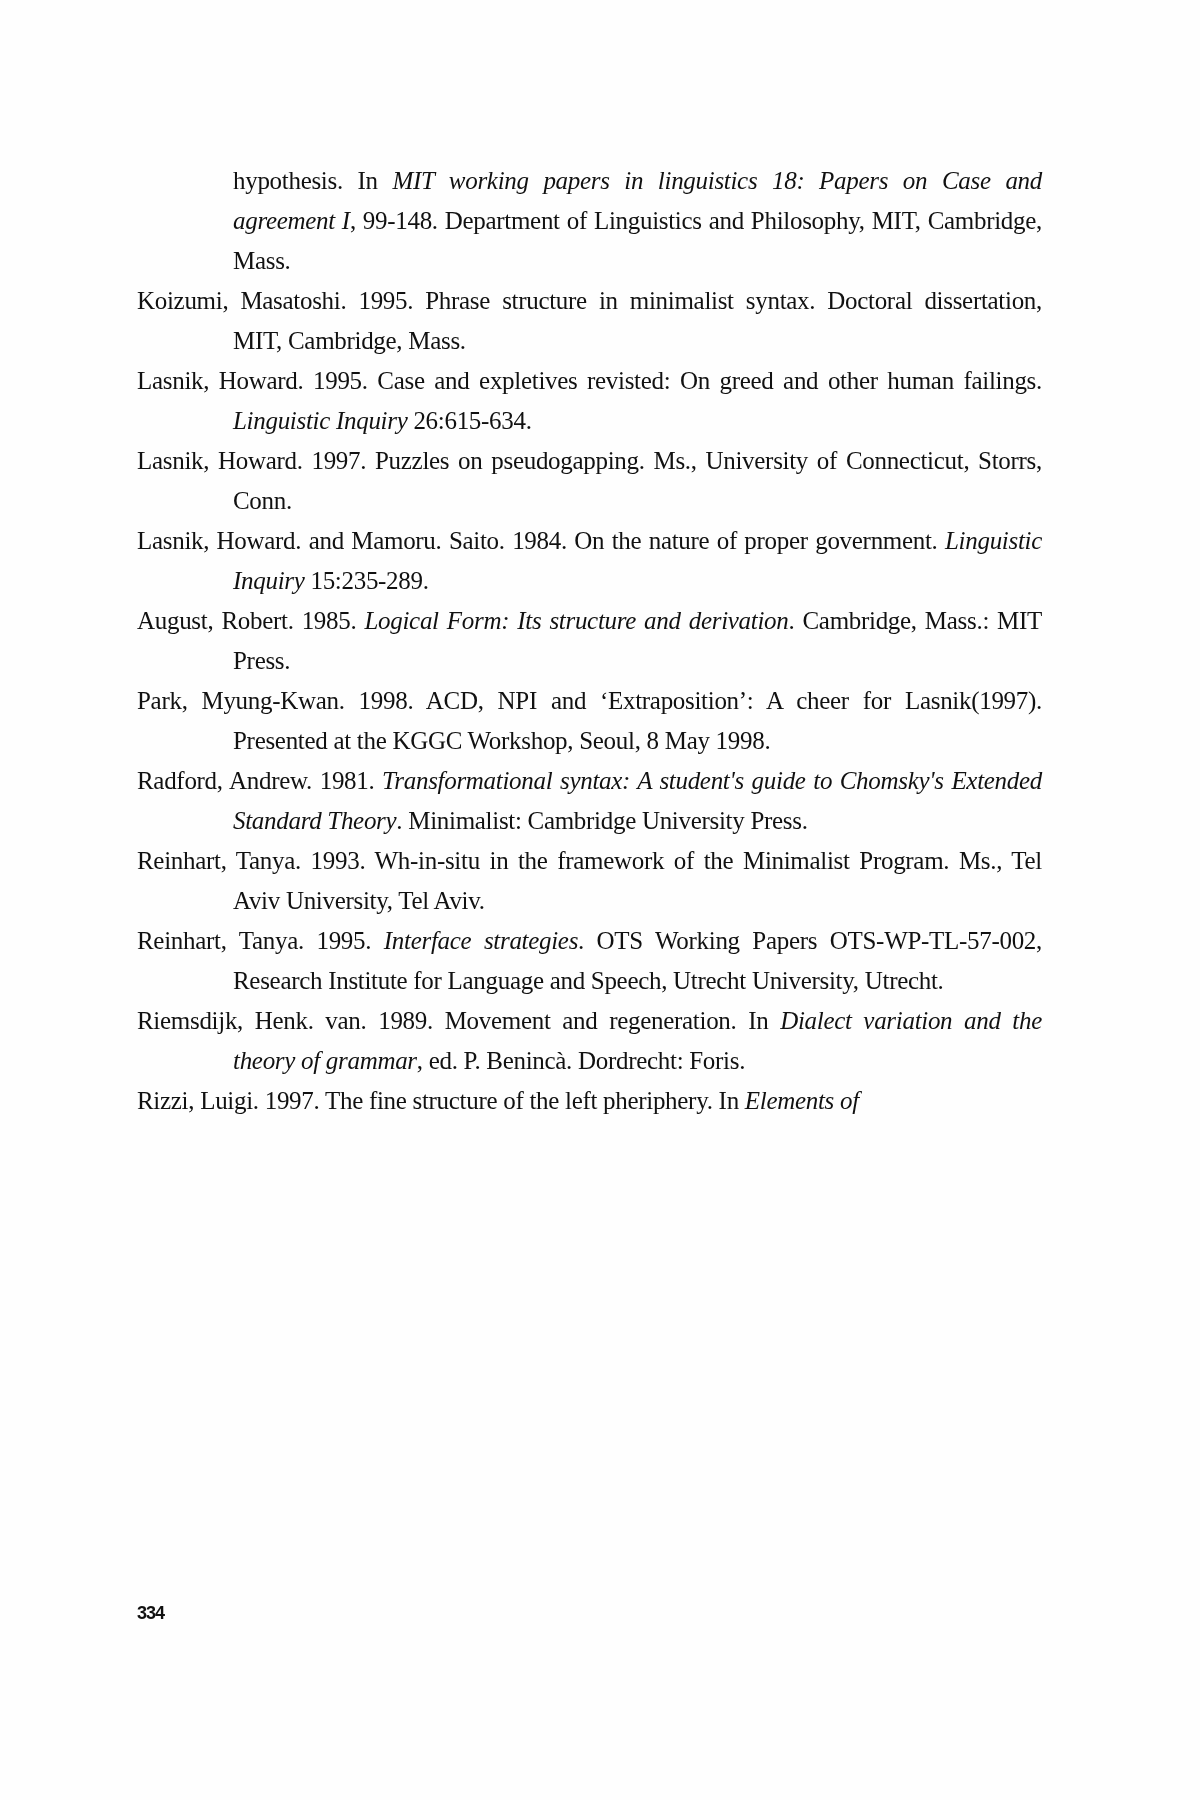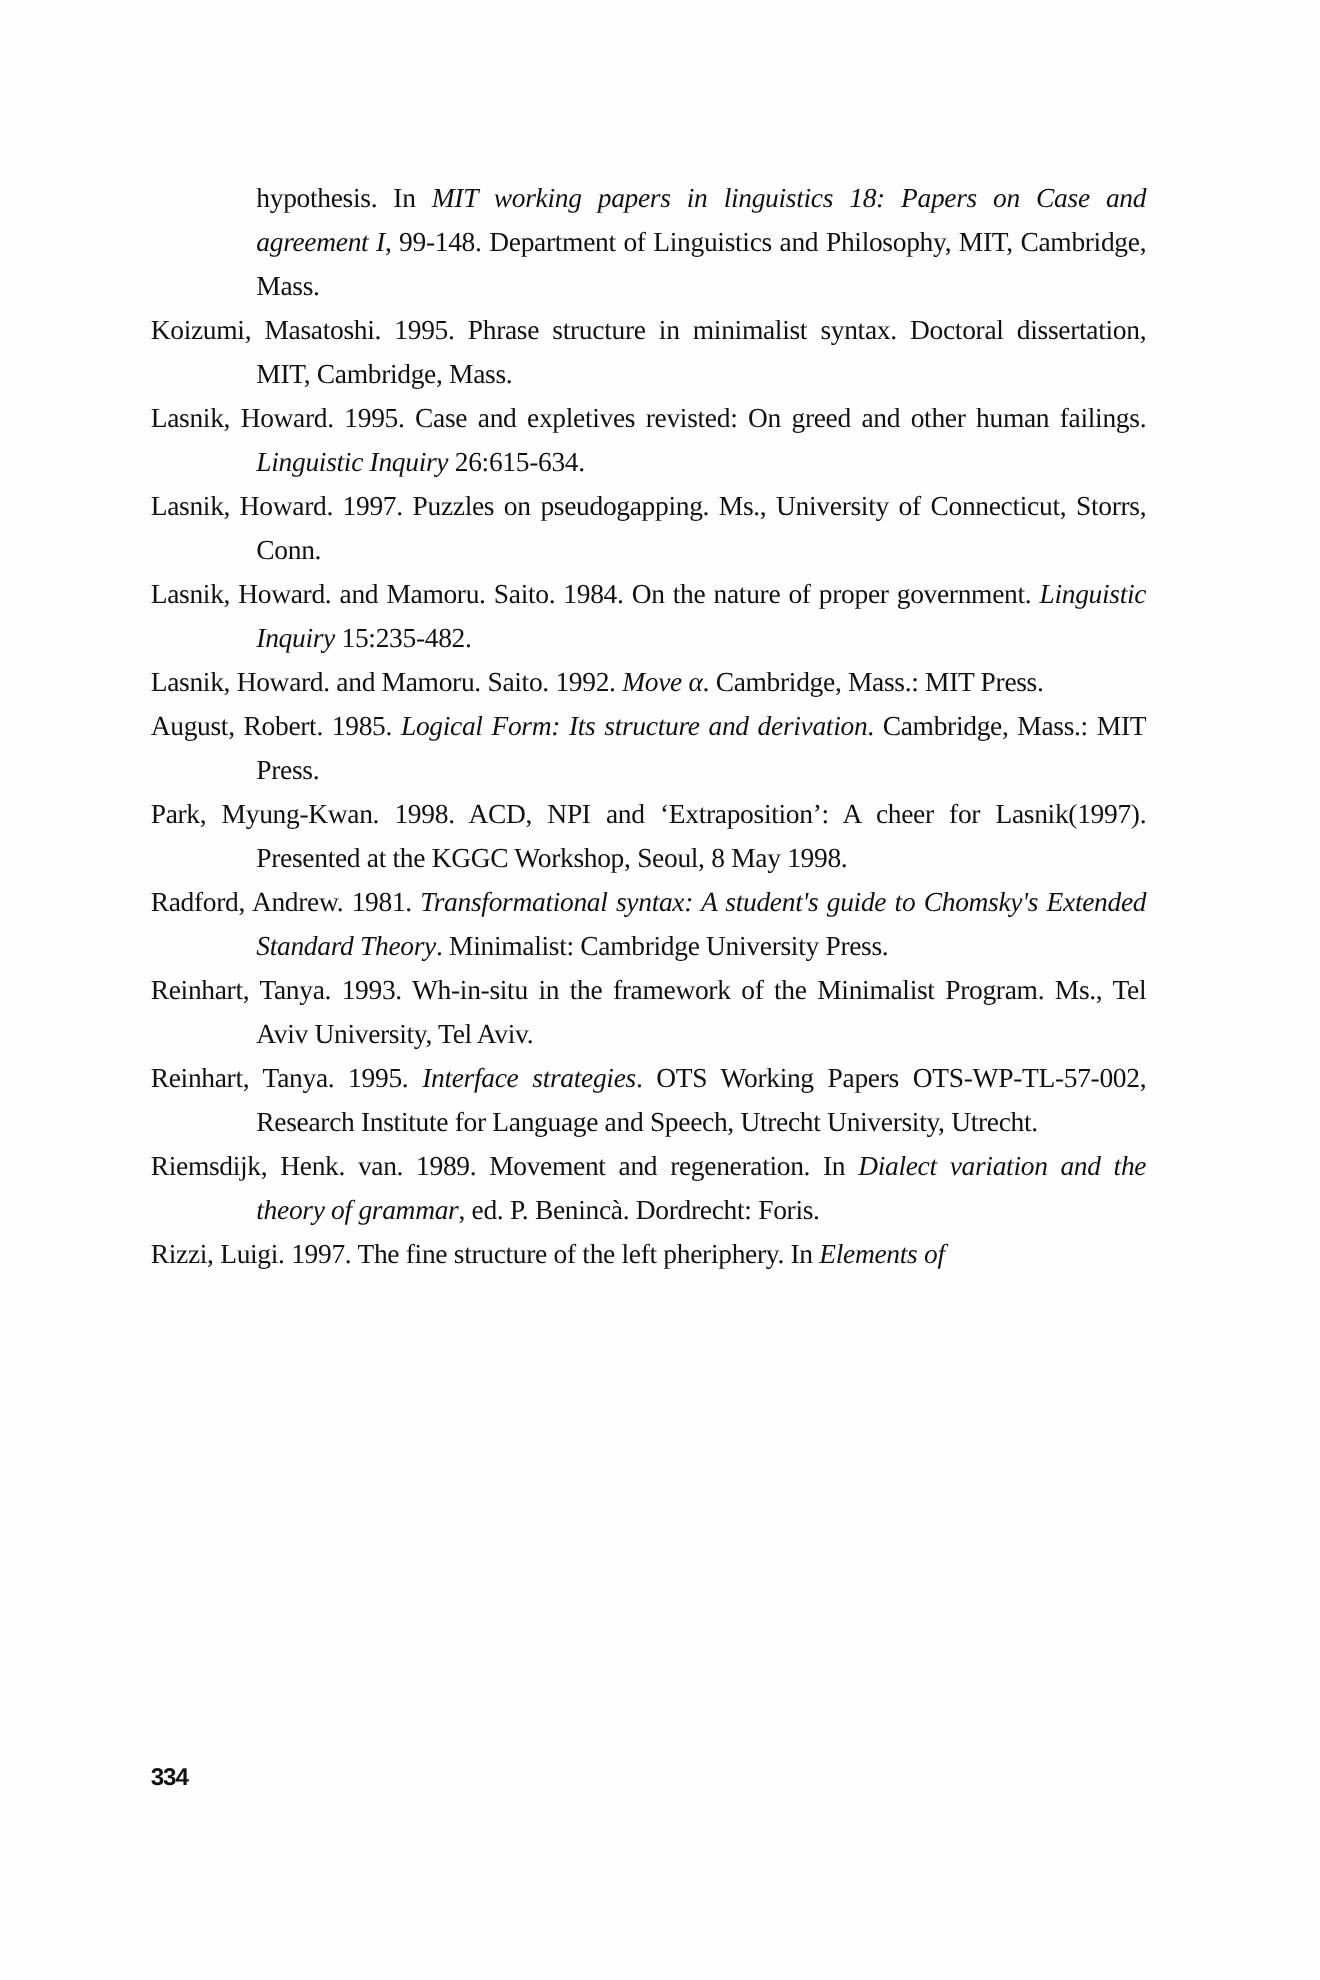--- a/index.html
+++ b/index.html
@@ -4,34 +4,33 @@
 <style>
   html, body { margin: 0; padding: 0; background: #ffffff; }
   body { width: 1200px; height: 1800px; position: relative; overflow: hidden;
          font-family: "Liberation Serif", serif; color: #111; }
   .page { position: absolute; left: 0; top: 0; width: 1200px; height: 1800px; background: #fefefe; }
   .refs { position: absolute; left: 137px; top: 161px; width: 905px; }
   .entry { font-size: 25px; line-height: 40px; text-align: justify;
            padding-left: 96px; text-indent: -96px; margin: 0 0 0 0; letter-spacing: -0.3px; }
   .entry.cont { text-indent: 0; }
   .entry i { font-style: italic; }
-  .pagenum { position: absolute; left: 137px; top: 1603px; font-size: 22px; font-weight: bold;
+  .pagenum { position: absolute; left: 137px; top: 1603px; font-size: 18px; font-weight: bold;
              font-family: "Liberation Sans Narrow", "Liberation Sans", sans-serif; letter-spacing: -1px; }
 </style>
 </head>
 <body>
 
 <div class="page">
   <div class="refs" id="refs">
       <p class="entry cont"><span>hypothesis. In </span><i>MIT working papers in linguistics 18: Papers on Case and agreement I</i><span>, 99-148. Department of Linguistics and Philosophy, MIT, Cambridge, Mass.</span></p>
       <p class="entry"><span>Koizumi, Masatoshi. 1995. Phrase structure in minimalist syntax. Doctoral dissertation, MIT, Cambridge, Mass.</span></p>
       <p class="entry"><span>Lasnik, Howard. 1995. Case and expletives revisted: On greed and other human failings. </span><i>Linguistic Inquiry</i><span> 26:615-634.</span></p>
       <p class="entry"><span>Lasnik, Howard. 1997. Puzzles on pseudogapping. Ms., University of Connecticut, Storrs, Conn.</span></p>
-      <p class="entry"><span>Lasnik, Howard. and Mamoru. Saito. 1984. On the nature of proper government. </span><i>Linguistic Inquiry</i><span> 15:235-482.</span></p>
-      <p class="entry"><span>Lasnik, Howard. and Mamoru. Saito. 1992. </span><i>Move α</i><span>. Cambridge, Mass.: MIT Press.</span></p>
+      <p class="entry"><span>Lasnik, Howard. and Mamoru. Saito. 1984. On the nature of proper government. </span><i>Linguistic Inquiry</i><span> 15:235-289.</span></p>
       <p class="entry"><span>August, Robert. 1985. </span><i>Logical Form: Its structure and derivation</i><span>. Cambridge, Mass.: MIT Press.</span></p>
       <p class="entry"><span>Park, Myung-Kwan. 1998. ACD, NPI and ‘Extraposition’: A cheer for Lasnik(1997). Presented at the KGGC Workshop, Seoul, 8 May 1998.</span></p>
       <p class="entry"><span>Radford, Andrew. 1981. </span><i>Transformational syntax: A student's guide to Chomsky's Extended Standard Theory</i><span>. Minimalist: Cambridge University Press.</span></p>
       <p class="entry"><span>Reinhart, Tanya. 1993. Wh-in-situ in the framework of the Minimalist Program. Ms., Tel Aviv University, Tel Aviv.</span></p>
       <p class="entry"><span>Reinhart, Tanya. 1995. </span><i>Interface strategies</i><span>. OTS Working Papers OTS-WP-TL-57-002, Research Institute for Language and Speech, Utrecht University, Utrecht.</span></p>
       <p class="entry"><span>Riemsdijk, Henk. van. 1989. Movement and regeneration. In </span><i>Dialect variation and the theory of grammar</i><span>, ed. P. Benincà. Dordrecht: Foris.</span></p>
       <p class="entry"><span>Rizzi, Luigi. 1997. The fine structure of the left pheriphery. In </span><i>Elements of</i></p>
     </div>
   <div class="pagenum">334</div>
 </div>

